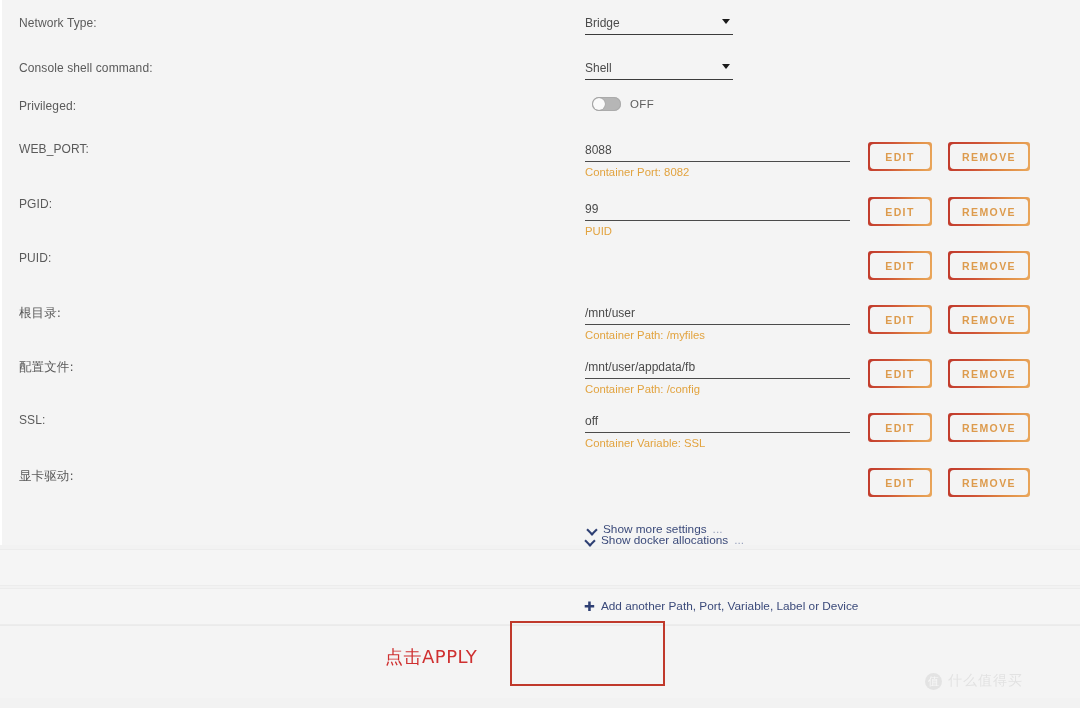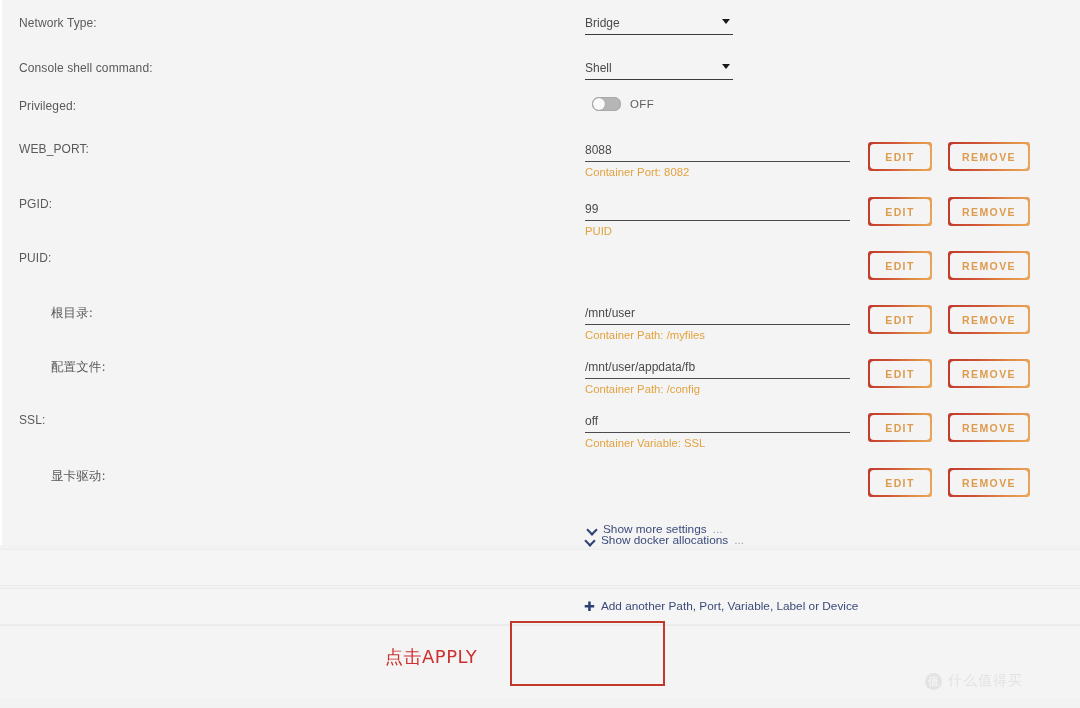--- a/index.html
+++ b/index.html
@@ -47,21 +47,20 @@
     left: 17px;
     top: 0;
     font-size: 12px;
     color: #5a5a5a;
     letter-spacing: 0.1px;
     white-space: nowrap;
   }
   .row-label.cjk {
     font-family: "DejaVu Sans", sans-serif;
     font-size: 12.5px;
-    margin-left: 32px;
   }
 
   
   .sel-wrap {
     position: absolute;
     left: 583px;
     width: 148px;
     border-bottom: 1.4px solid #3b3b3b;
     height: 21px;
   }

